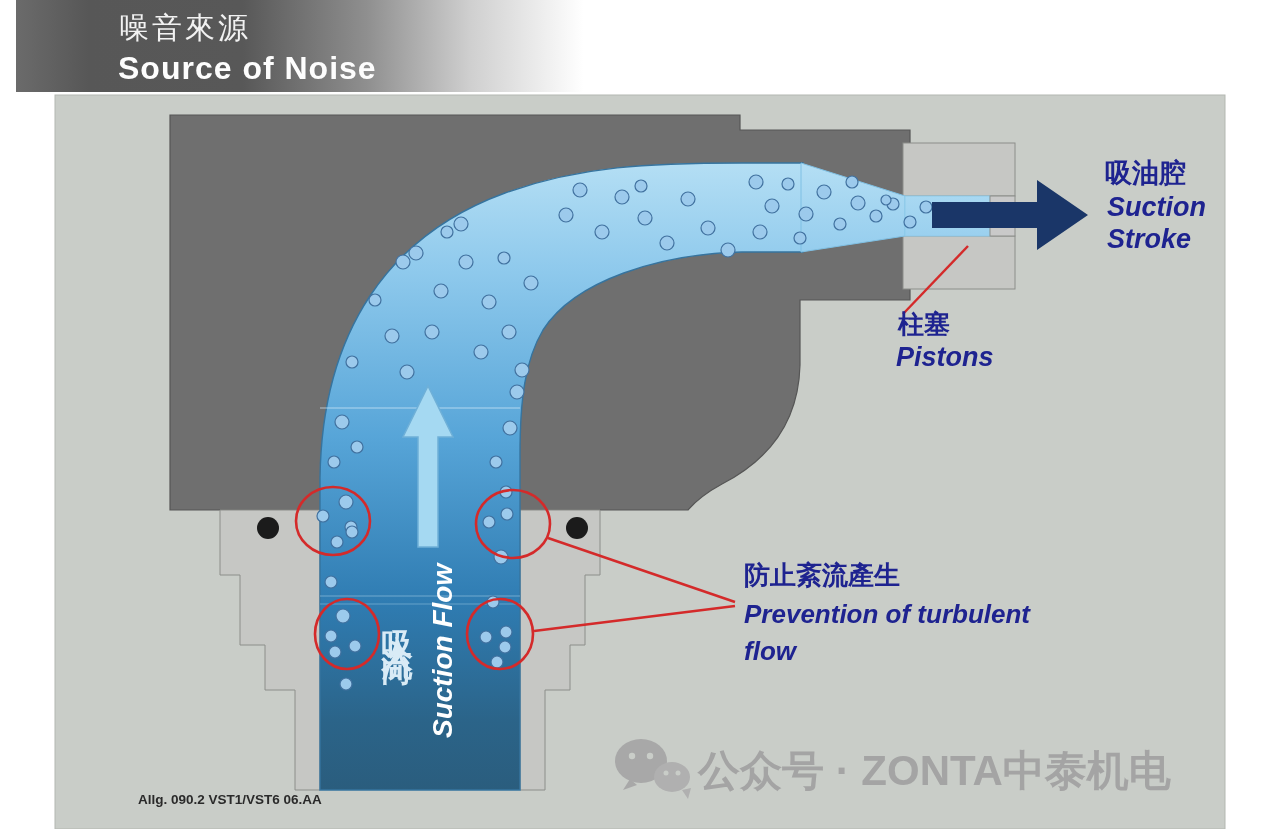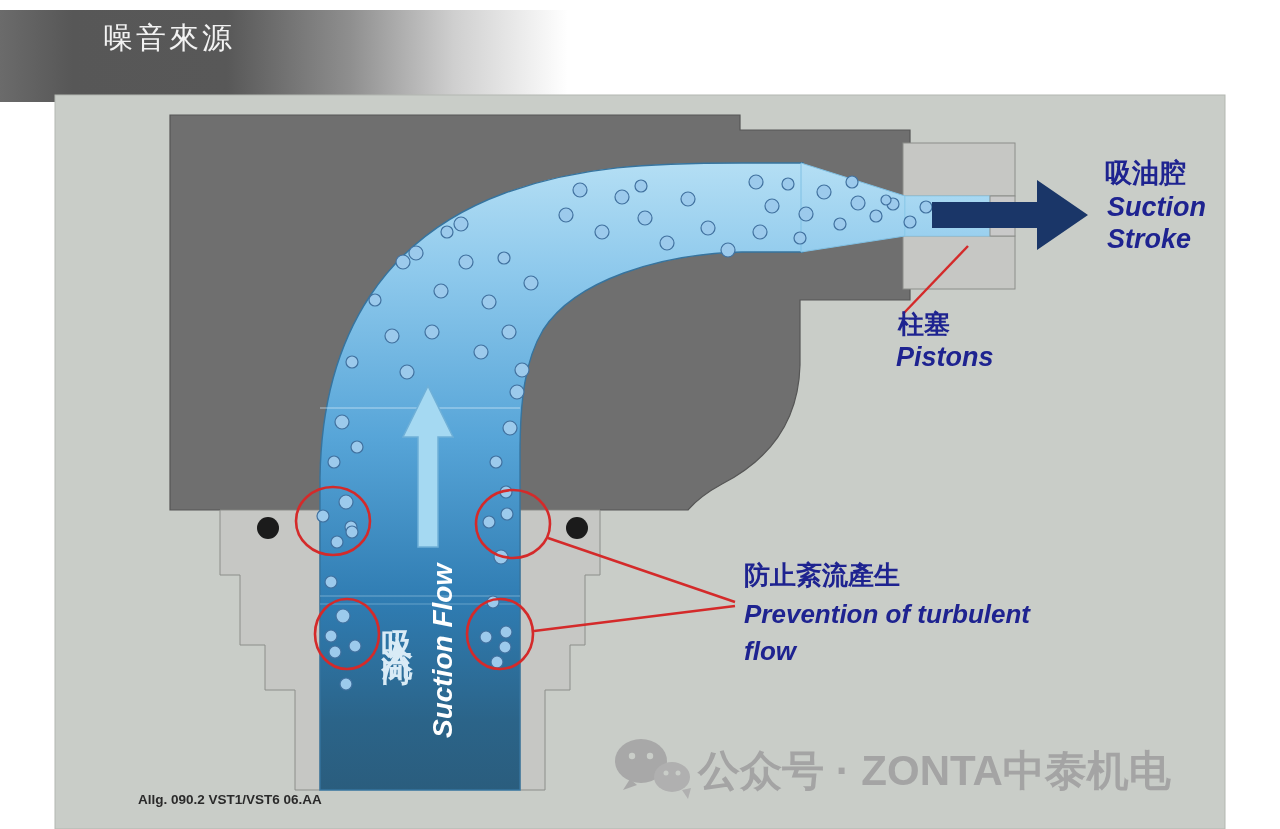--- a/index.html
+++ b/index.html
@@ -2,23 +2,22 @@
 <html><head>
 <meta charset="utf-8">
 <style>
   html,body{margin:0;padding:0;}
   body{
     width:1280px;height:829px;position:relative;background:#ffffff;
     font-family:"Liberation Sans",sans-serif;overflow:hidden;
   }
   
   .header{
-    position:absolute;left:0;top:0;width:1032px;height:92px;
+    position:absolute;left:16px;top:0;width:1032px;height:92px;
     background:linear-gradient(to right,#6b6b6b 0%,#575757 7%,#585858 22%,#8f8f8f 34%,#cfcfcf 44%,#ffffff 55%);
-    margin-top:10px;
   }
   .title-zh{
     position:absolute;left:103px;top:8px;
     font-family:"DejaVu Serif","Liberation Serif",serif;
     font-size:30px;color:#f2f2f2;letter-spacing:3px;
   }
   .title-en{
     position:absolute;left:102px;top:50px;
     font-family:"Liberation Sans",sans-serif;
     font-size:32px;font-weight:bold;color:#fdfdfd;letter-spacing:1px;
@@ -31,20 +30,21 @@
   .red-hl{fill:none;stroke:#d42a2a;stroke-width:2.6;}
   .redline{stroke:#d42a2a;stroke-width:2.4;}
   .metal-light{fill:#c6c7c4;stroke:#8c8e8a;stroke-width:1;}
   .watermark-text{font-family:"Liberation Sans",sans-serif;font-weight:bold;fill:#a4a4a4;}
 </style>
 </head>
 <body>
 
 <div class="header">
   <div class="title-zh">噪音來源</div>
+  <div class="title-en">Source of Noise</div>
 </div>
 
 <svg width="1280" height="829" viewBox="0 0 1280 829">
   <defs>
     <linearGradient id="flowGrad" x1="0" y1="140" x2="0" y2="800" gradientUnits="userSpaceOnUse">
       <stop offset="0" stop-color="#bce3f6"></stop>
       <stop offset="0.2" stop-color="#8ec9ec"></stop>
       <stop offset="0.45" stop-color="#57a5d8"></stop>
       <stop offset="0.7" stop-color="#2f7cb2"></stop>
       <stop offset="0.88" stop-color="#2b6489"></stop>

